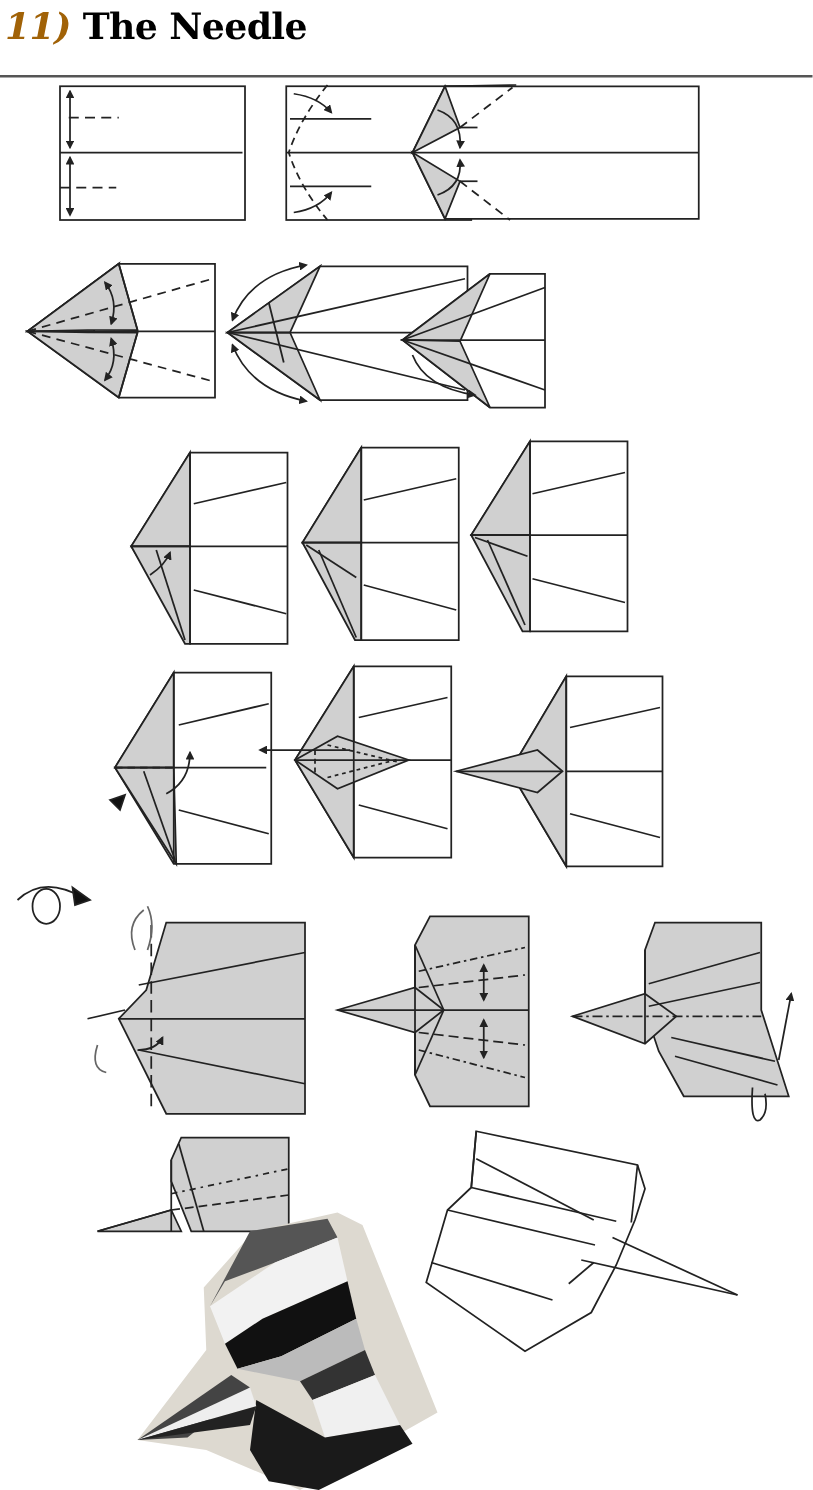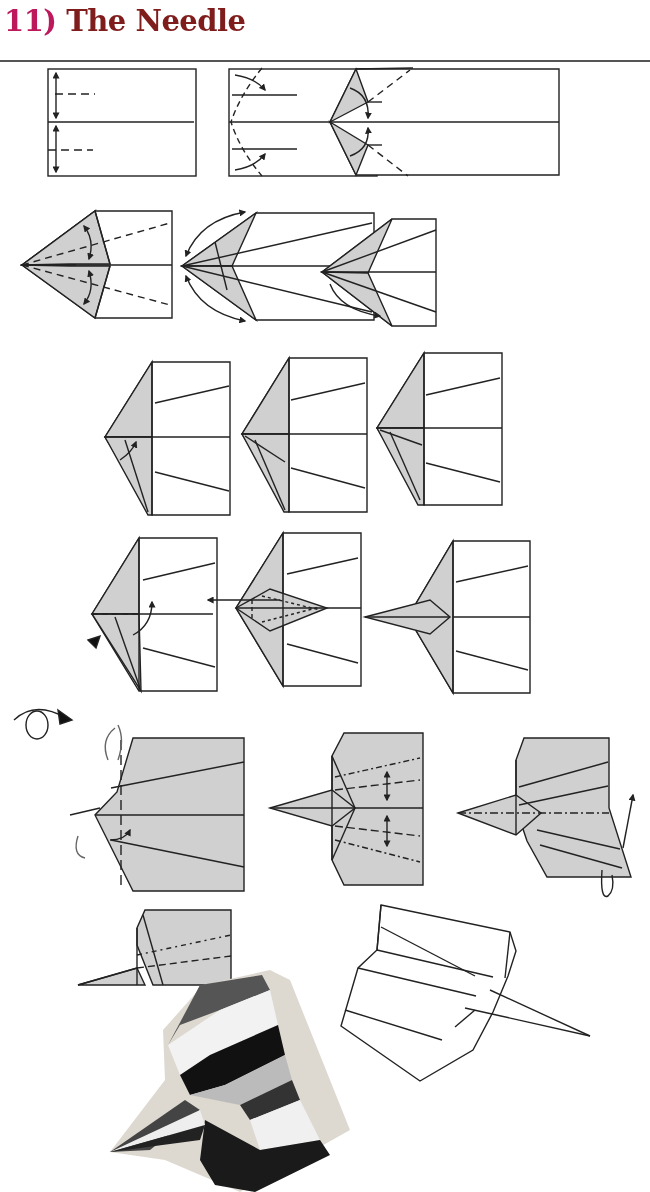--- a/index.html
+++ b/index.html
@@ -1,19 +1,19 @@
 <!DOCTYPE html>
 <html><head>
 <meta charset="utf-8">
 <style>
   html, body { margin:0; padding:0; background:#ffffff; }
   body { width:650px; height:1192px; position:relative; overflow:hidden; font-family:"DejaVu Serif", serif; }
   .title { position:absolute; left:4px; top:2px; font-family:"DejaVu Serif", serif; font-weight:bold; font-size:29px; letter-spacing:-0.5px; line-height:38px; }
-  .title .num { color:#be185d; }
-  .title .name { color:#7f1d1d; }
+  .title .num { color:#a16207;font-style:italic; }
+  .title .name { color:#000000; }
   .rule { position:absolute; left:0; top:60px; width:650px; height:2px; background:#555555; }
   svg.diagrams { position:absolute; left:0; top:0; }
 </style>
 </head>
 <body>
 
 <div class="title">
   <span class="num">11)</span>
   <span class="name">The Needle</span>
 </div>

